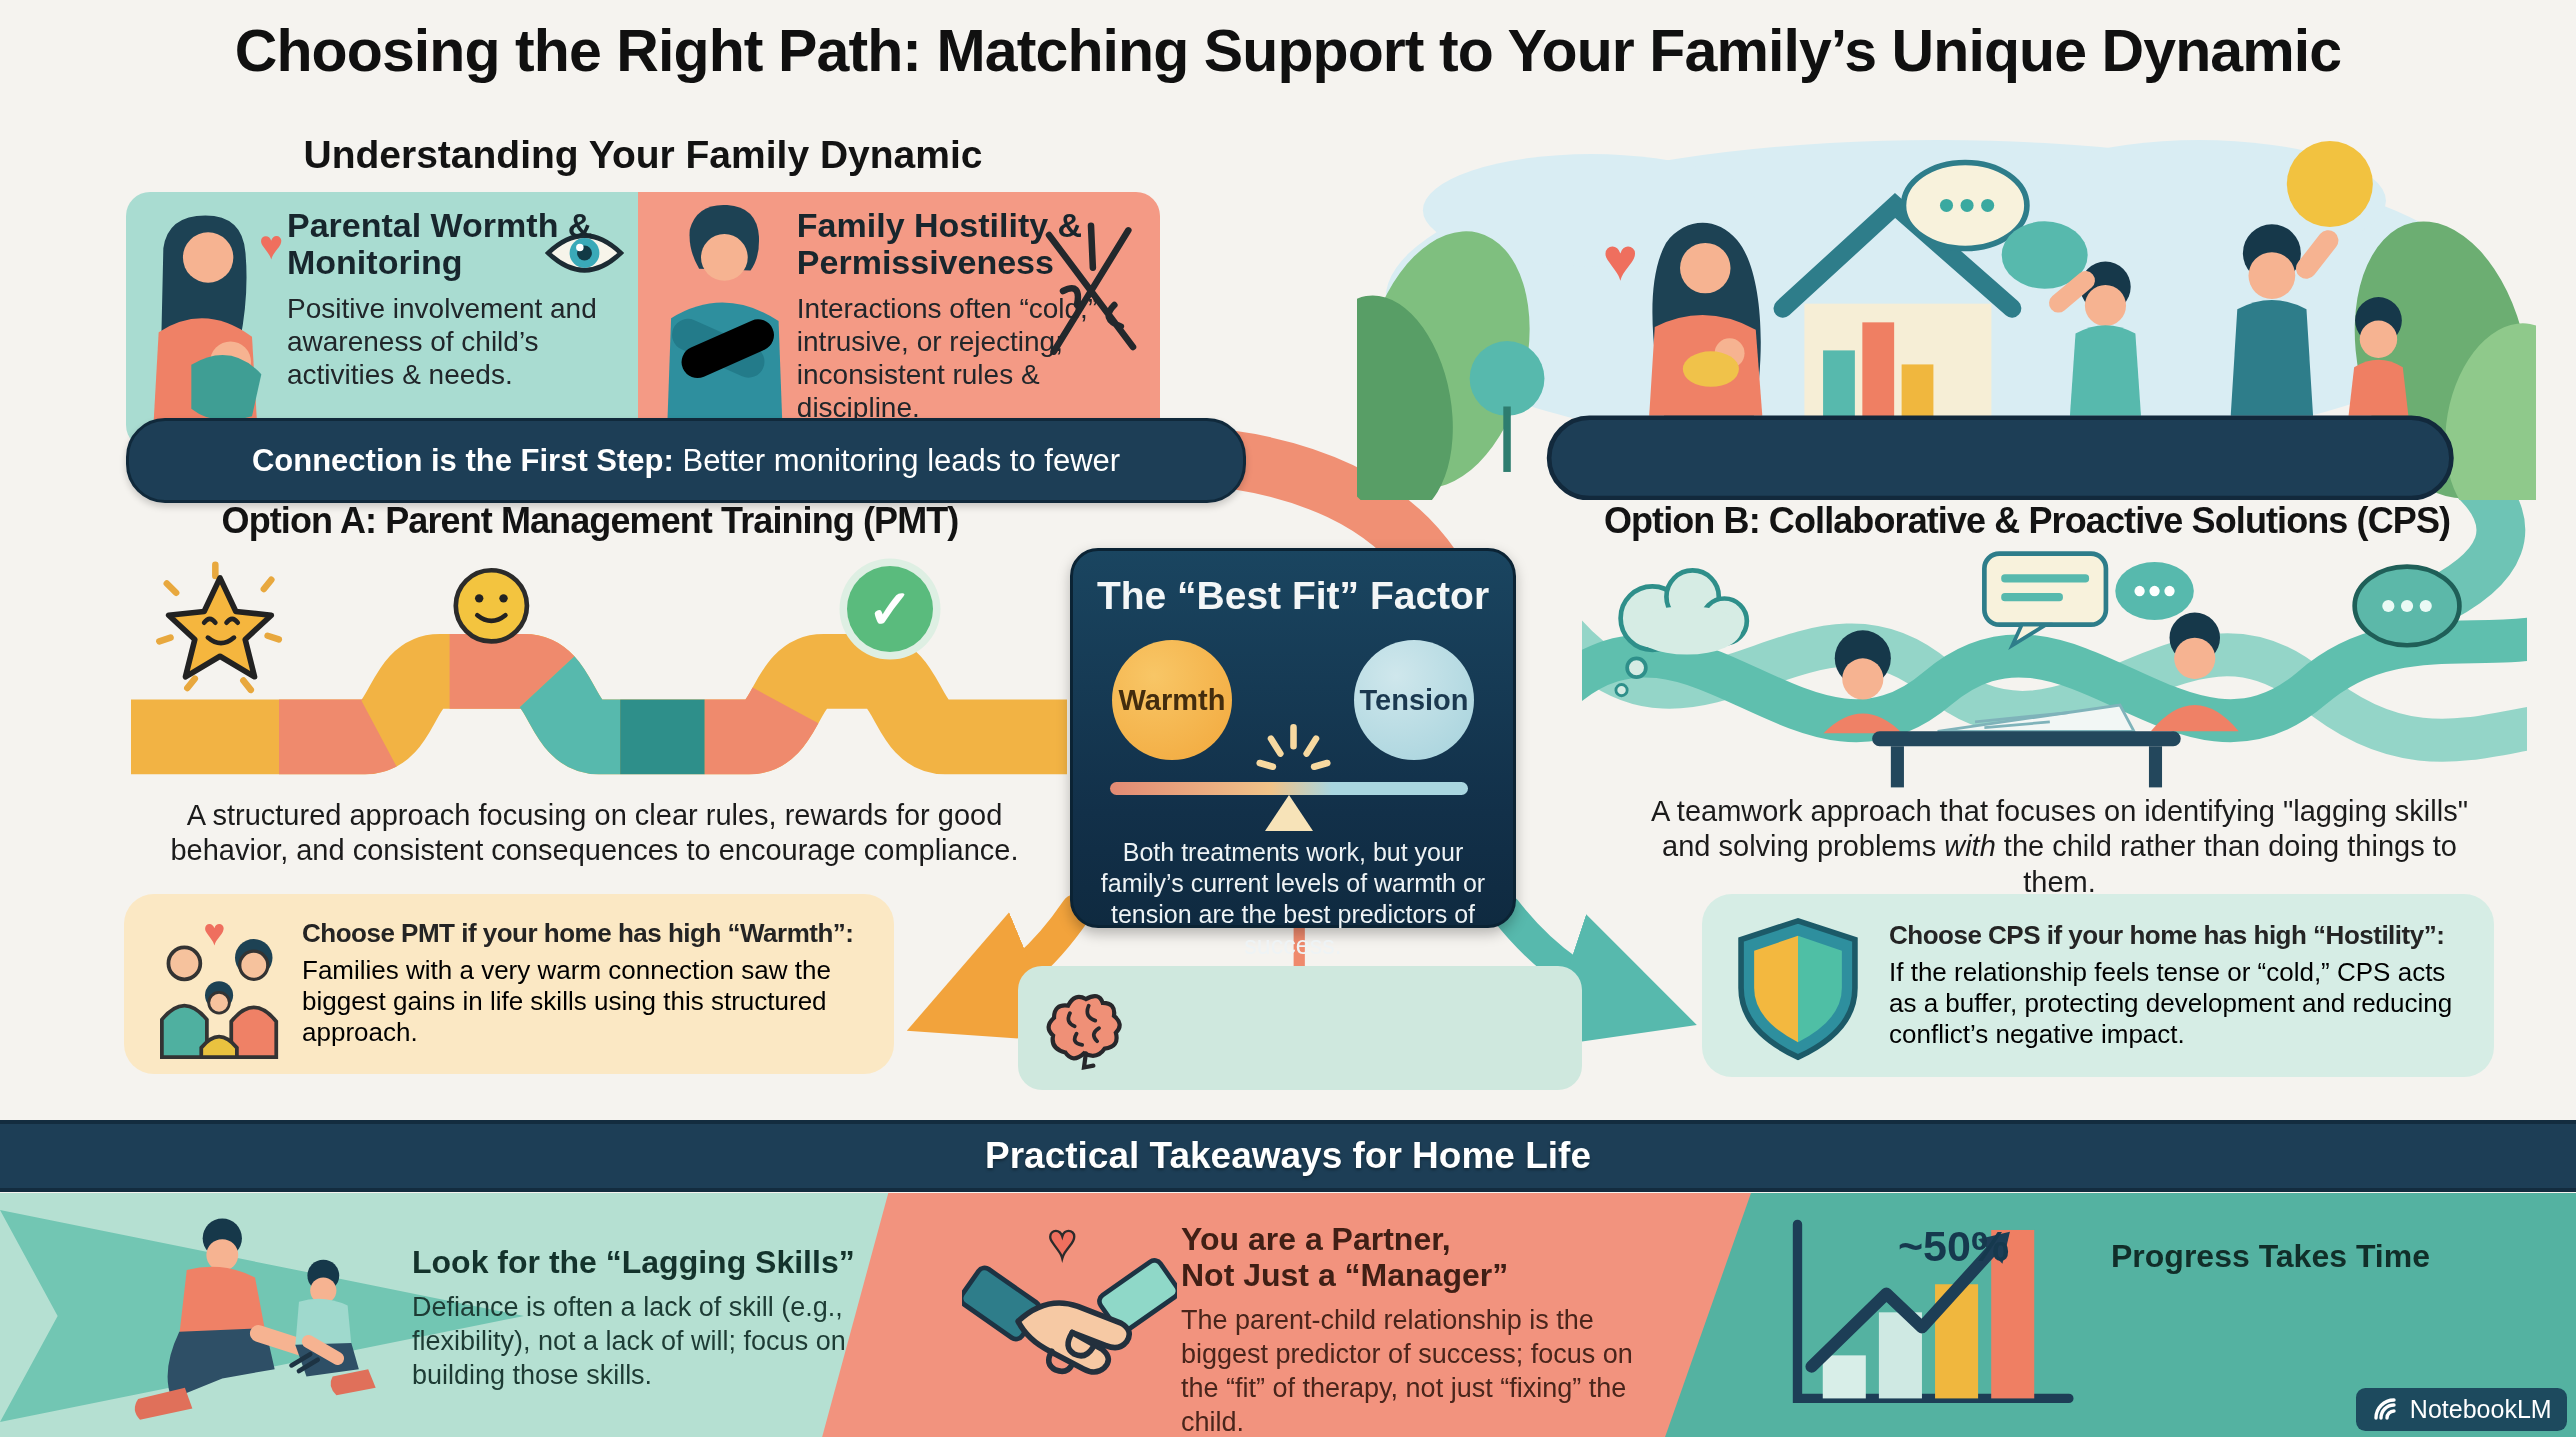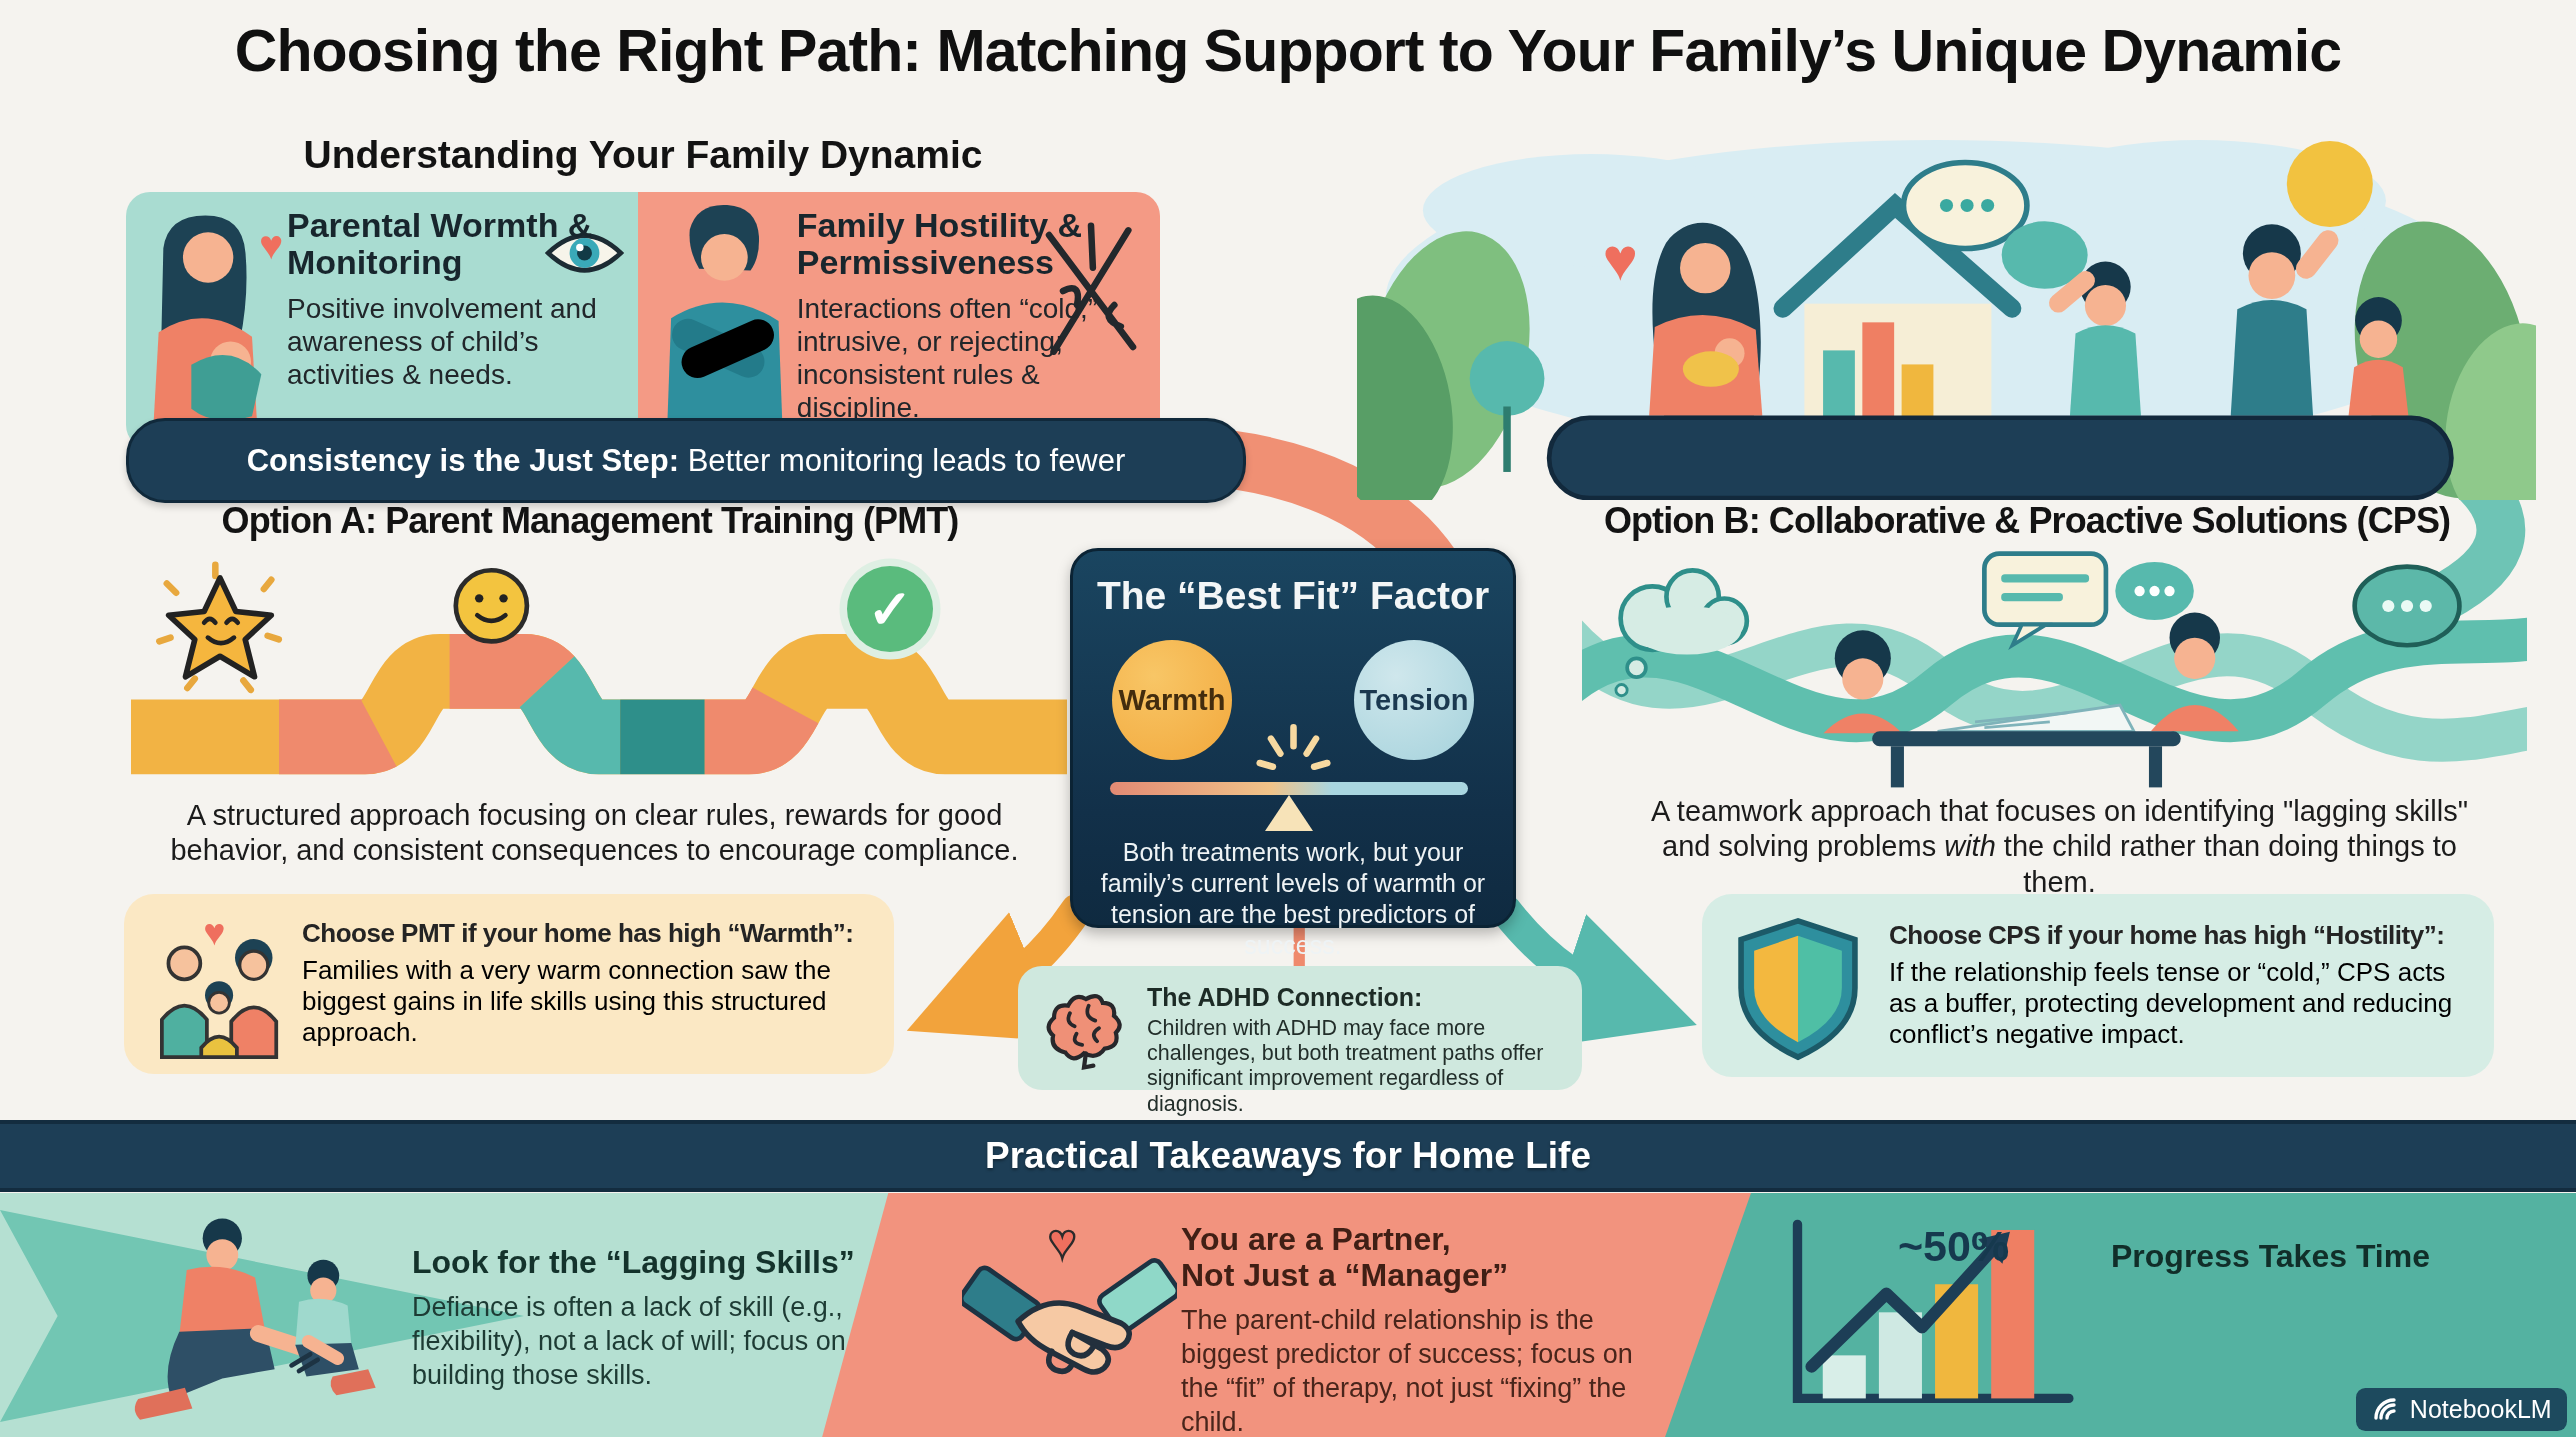--- a/index.html
+++ b/index.html
@@ -122,21 +122,21 @@
         <path d="M15 20 L105 140 M100 15 L20 145 M60 10 L62 55 M30 80 Q50 70 45 95 M85 95 Q70 110 92 118" stroke="#23282c" stroke-width="7" fill="none" stroke-linecap="round"></path>
       </svg>
       <div style="position:absolute;left:159px;top:15px;width:348px;">
         <div class="panel-title">Family Hostility &amp; Permissiveness</div>
         <p class="panel-body">Interactions often “cold,” intrusive, or rejecting; inconsistent rules &amp; discipline.</p>
       </div>
     </div>
   </div>
 
   <div class="abs consistency">
-    <span><b>Consistency is the Just Step:</b><span> Better monitoring leads to fewer</span></span>
+    <span><b>Connection is the First Step:</b><span> Better monitoring leads to fewer</span></span>
   </div>
 
   <svg class="abs" style="left:1357px;top:126px;z-index:1;" width="1179" height="374" viewBox="0 0 1260 400">
     <ellipse cx="620" cy="185" rx="590" ry="170" fill="#d9edf3"></ellipse>
     <ellipse cx="250" cy="90" rx="180" ry="60" fill="#d9edf3"></ellipse>
     <ellipse cx="900" cy="80" rx="200" ry="65" fill="#d9edf3"></ellipse>
     <ellipse cx="95" cy="250" rx="85" ry="140" fill="#7fbf7f" transform="rotate(14 95 250)"></ellipse>
     <ellipse cx="30" cy="300" rx="70" ry="120" fill="#589e66" transform="rotate(-10 30 300)"></ellipse>
     <ellipse cx="1160" cy="250" rx="90" ry="150" fill="#6cae72" transform="rotate(-12 1160 250)"></ellipse>
     <ellipse cx="1235" cy="320" rx="70" ry="110" fill="#8fc98b" transform="rotate(10 1235 320)"></ellipse>
@@ -303,24 +303,20 @@
       <div class="choose-body">Families with a very warm connection saw the biggest gains in life skills using this structured approach.</div>
     </div>
   </div>
 
   <div class="abs adhd-box">
     <svg style="position:absolute;left:19px;top:19px;" width="94" height="89" viewBox="0 0 100 95">
       <path d="M30 72 Q14 68 17 54 Q7 45 18 35 Q18 20 33 22 Q40 8 52 15 Q66 7 70 19 Q84 19 82 33 Q93 42 84 51 Q88 66 72 68 Q64 80 50 73 Q38 84 30 72 Z" fill="#ef9077" stroke="#27272b" stroke-width="4.5"></path>
       <path d="M35 30 Q30 40 40 44 M55 22 Q50 34 62 38 M66 46 Q56 52 64 60 M42 52 Q36 62 48 64" stroke="#27272b" stroke-width="4" fill="none" stroke-linecap="round"></path>
       <path d="M52 73 L50 88 L60 86" stroke="#27272b" stroke-width="4.5" fill="none" stroke-linecap="round"></path>
     </svg>
-    <div style="position:absolute;left:129px;top:17px;width:419px;">
-      <div class="adhd-title">The ADHD Connection:</div>
-      <div class="adhd-body">Children with ADHD may face more challenges, but both treatment paths offer significant improvement regardless of diagnosis.</div>
-    </div>
   </div>
 
   <div class="abs choose-box cps-box">
     <svg style="position:absolute;left:26px;top:20.6px;" width="140" height="148" viewBox="0 0 150 158">
       <path d="M75 6 L136 26 L136 78 Q136 124 75 152 Q14 124 14 78 L14 26 Z" fill="#2e8f9e" stroke="#1c5a68" stroke-width="6"></path>
       <path d="M75 22 L122 38 L122 78 Q122 112 75 136 Z" fill="#4fbfa5"></path>
       <path d="M75 22 L28 38 L28 78 Q28 112 75 136 Z" fill="#f3b83f"></path>
     </svg>
     <div style="position:absolute;left:187px;top:26px;width:580px;">
       <div class="choose-title">Choose CPS if your home has high “Hostility”:</div>

